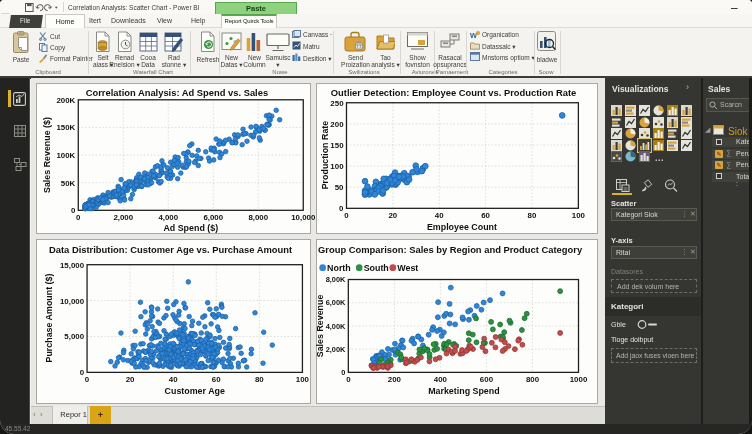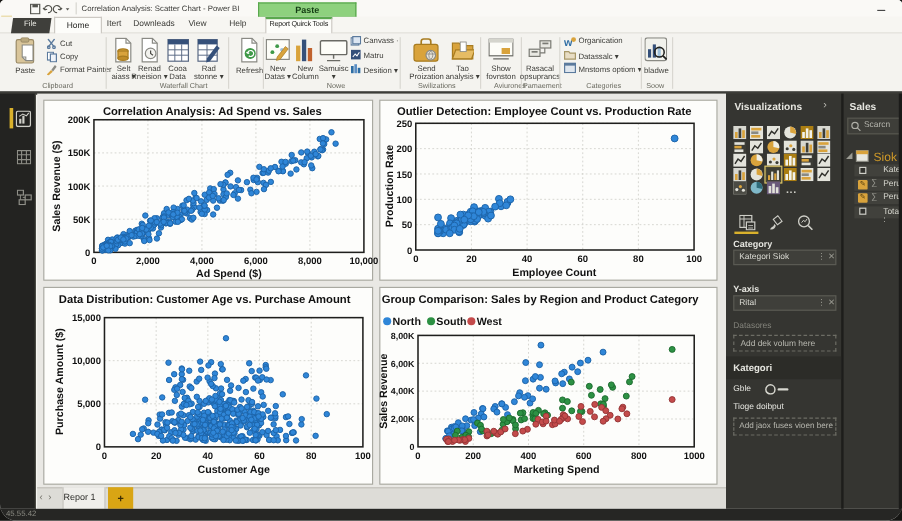--- a/index.html
+++ b/index.html
@@ -237,21 +237,21 @@
  <rect x="0.5" y="0.5" width="5" height="4" fill="none" stroke="#8f8f88"></rect>
  <rect x="7" y="4.5" width="5" height="4" fill="none" stroke="#8f8f88"></rect>
  <rect x="2" y="8.5" width="5" height="4" fill="none" stroke="#8f8f88"></rect>
  <path d="M3 4.5 v4 M7 6.5 h-2" stroke="#8f8f88" stroke-width="0.8"></path>
 </svg>
 
 <div class="abs" style="left:31px;top:78px;width:574px;height:346px;background:#e9e8e4"></div>
 
 <div class="abs" style="left:31px;top:406px;width:574px;height:18px;background:#dddcd7;border-top:1px solid #c2c0ba"></div>
 <div class="abs" style="left:33px;top:410px;font-size:8px;color:#76766e">‹&nbsp;&nbsp;›</div>
-<div class="abs" style="left:52px;top:406px;width:36px;height:18px;background:#efeeea;border-left:1px solid #c2c0ba;border-right:1px solid #c2c0ba;font-size:7.5px;color:#2c2c29;text-align:left;line-height:18px">Repor 1</div>
+<div class="abs" style="left:52px;top:406px;width:36px;height:18px;background:#efeeea;border-left:1px solid #c2c0ba;border-right:1px solid #c2c0ba;font-size:7.5px;color:#2c2c29;text-align:right;line-height:18px">Repor 1</div>
 <div class="abs" style="left:90px;top:406px;width:21px;height:18px;background:#d9a514;color:#3a2c06;font-size:9px;font-weight:bold;text-align:center;line-height:18px">+</div>
 
 <svg class="card" style="left:36px;top:83px" width="275" height="151" viewBox="0 0 275 151">
 <text x="141" y="12" class="ctitle" text-anchor="middle">Correlation Analysis: Ad Spend vs. Sales</text>
 <line x1="86.6" y1="16" x2="86.6" y2="128" class="gr"></line>
       <line x1="132.2" y1="16" x2="132.2" y2="128" class="gr"></line>
       <line x1="177.79999999999998" y1="16" x2="177.79999999999998" y2="128" class="gr"></line>
       <line x1="223.4" y1="16" x2="223.4" y2="128" class="gr"></line>
       <line x1="41" y1="100.0" x2="269" y2="100.0" class="gr"></line>
       <line x1="41" y1="72.0" x2="269" y2="72.0" class="gr"></line>
@@ -1559,21 +1559,21 @@
  <path d="M7.2 0.8 l3.5 4.6 -3.8 2.9 -3.5 -4.6 z" fill="none" stroke="#cfcfc8" stroke-width="0.9"></path>
  <path d="M4.2 7.6 q-0.2 2 -1.8 2.6 q-1.3 0.5 -1.6 2 q2.3 0.3 3.6 -1 q0.9 -0.9 1.1 -2.2 z" fill="#cfcfc8"></path>
 </svg>
 <svg class="abs" style="left:664px;top:179px" width="14" height="13" viewBox="0 0 14 13">
  <circle cx="6" cy="5.5" r="4.5" fill="none" stroke="#cfcfc8" stroke-width="1.1"></circle>
  <path d="M9.5 9 l3.5 3.5" stroke="#cfcfc8" stroke-width="1.3"></path>
  <path d="M4 6.5 l1.5 -1.8 1.5 1 1.5 -2.2" stroke="#cfcfc8" fill="none" stroke-width="0.8"></path>
 </svg>
 <div class="abs" style="left:612px;top:192.5px;width:20px;height:2px;background:#d9b12c"></div>
 
-<div class="abs dkw" style="left:611px;top:199px;font-size:7.5px;font-weight:bold">Category</div>
+<div class="abs dkw" style="left:611px;top:199px;font-size:7.5px;font-weight:bold">Scatter</div>
 <div class="abs" style="left:611px;top:208px;width:86px;height:13px;background:#3f3f3a;border:1px solid #5a5a53;font-size:7px;color:#dcdcd5;line-height:11px;padding-left:4px">Kategori Siok</div>
 <div class="abs" style="left:681px;top:210px;font-size:7px;color:#9a9a92">⋮&nbsp;✕</div>
 <div class="abs dkw" style="left:611px;top:236px;font-size:7.5px;font-weight:bold">Y-axis</div>
 <div class="abs" style="left:611px;top:246px;width:86px;height:13px;background:#3f3f3a;border:1px solid #5a5a53;font-size:7px;color:#dcdcd5;line-height:11px;padding-left:4px">Rital</div>
 <div class="abs" style="left:681px;top:248px;font-size:7px;color:#9a9a92">⋮&nbsp;✕</div>
 <div class="abs" style="left:611px;top:268px;font-size:7px;color:#83837b">Datasores</div>
 <div class="abs" style="left:611px;top:279px;width:86px;height:14px;border:1px dashed #6d6d65;font-size:7px;color:#b8b8b0;line-height:13px;padding-left:5px">Add dek volum here</div>
 <div class="abs" style="left:605px;top:297px;width:96px;height:19px;background:#2c2c28"></div>
 <div class="abs dkw" style="left:611px;top:302px;font-size:8px;font-weight:bold">Kategori</div>
 <div class="abs dkw" style="left:611px;top:321px;font-size:7px">Gble</div>

